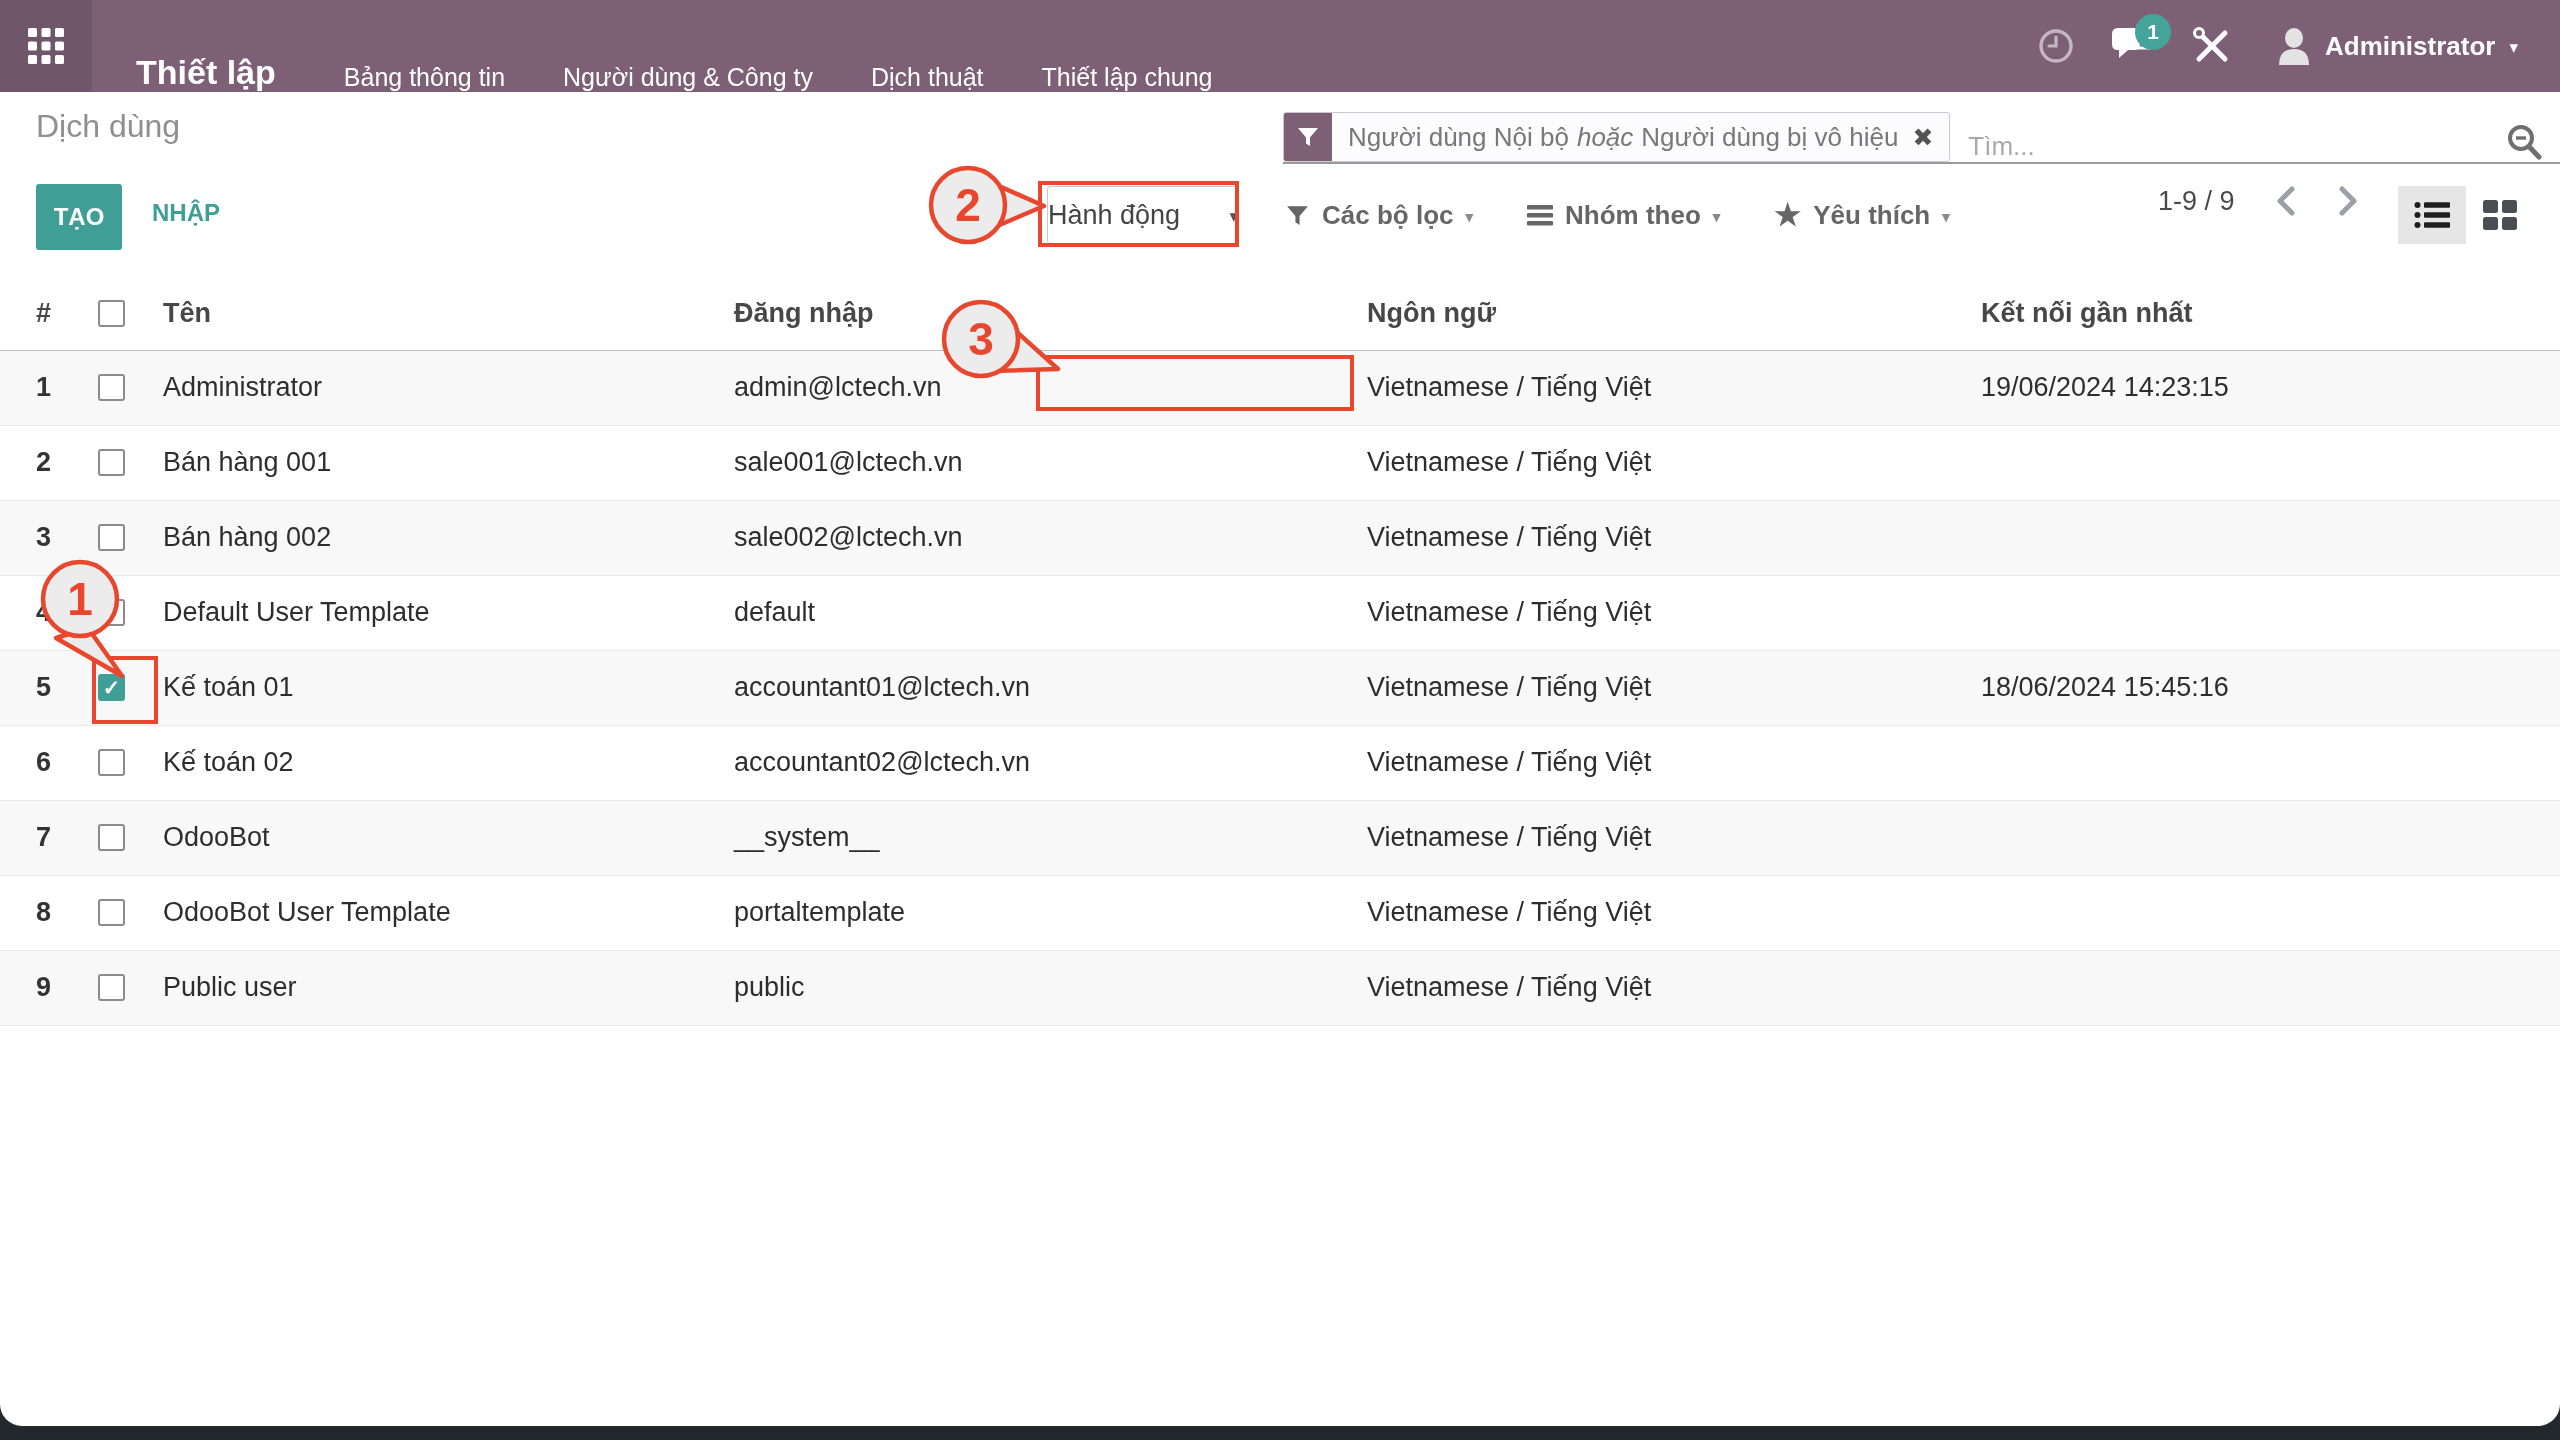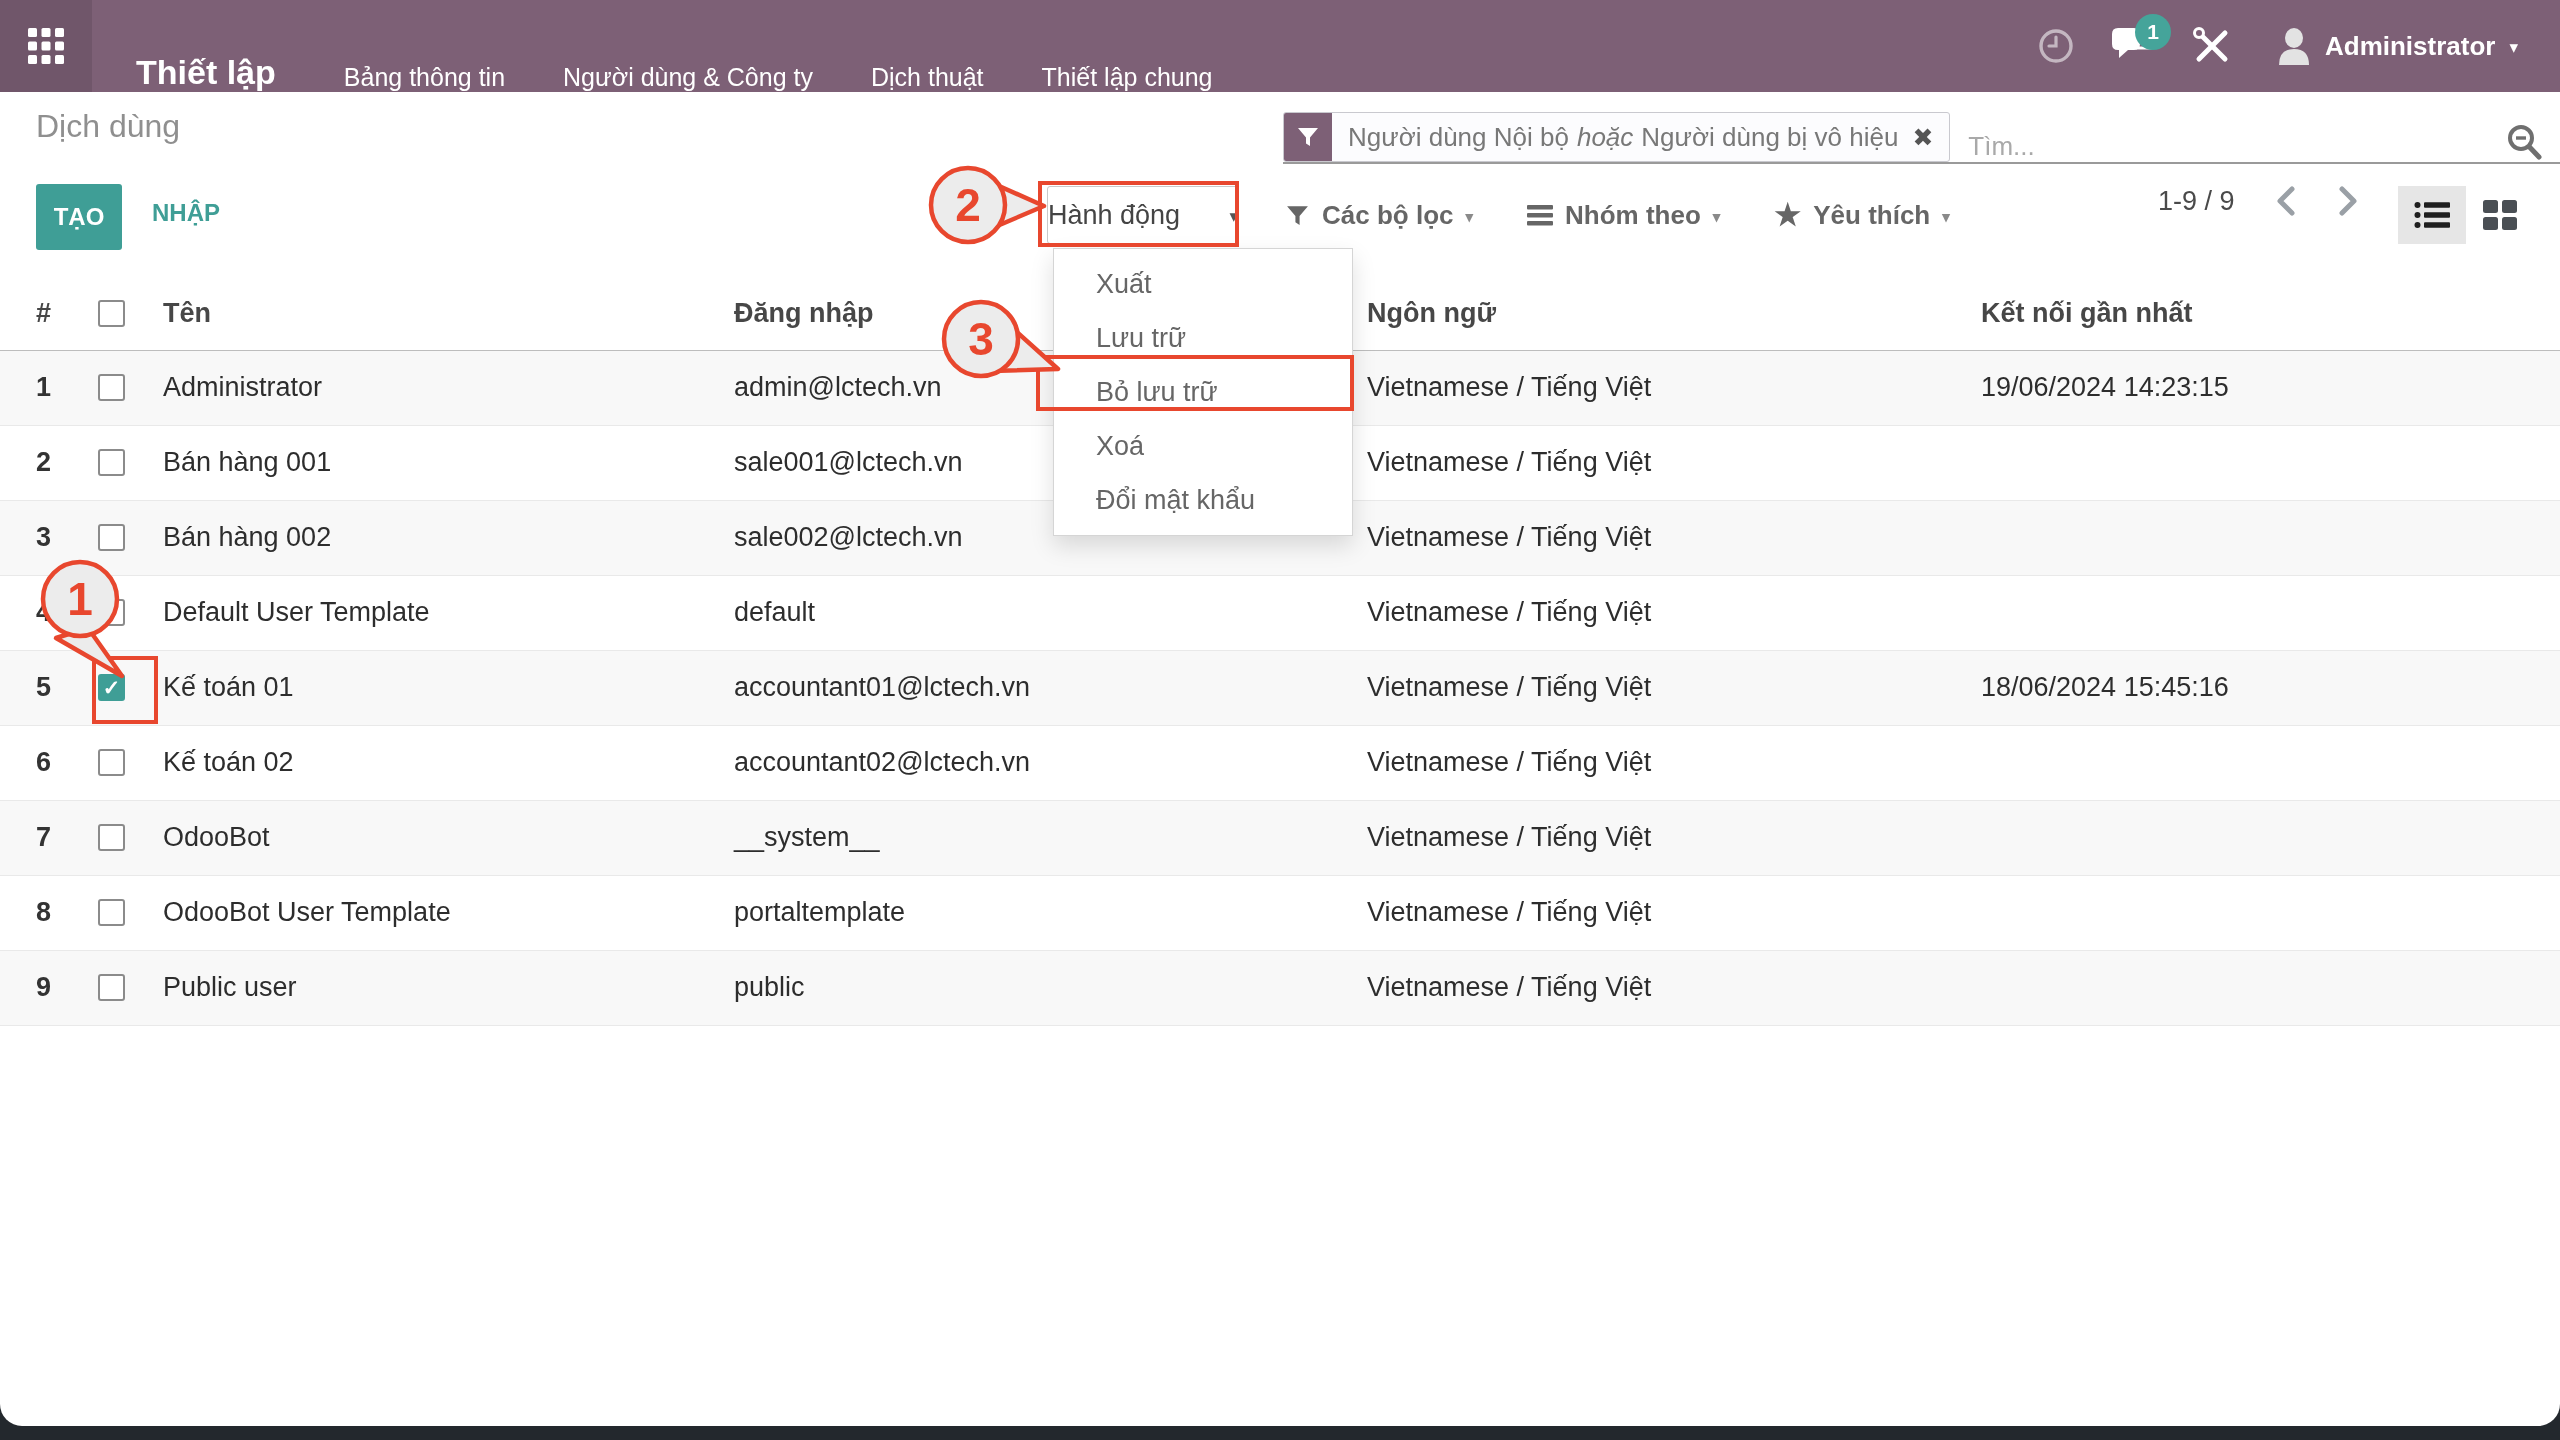--- a/index.html
+++ b/index.html
@@ -339,27 +339,20 @@
             <div class="cb"></div>
           </td>
       <td class="col-name">Public user</td>
       <td>public</td>
       <td>Vietnamese / Tiếng Việt</td>
       <td></td>
     </tr>
       </tbody>
   </table>
 
-  <div class="dropdown" id="action-menu">
-      <div class="dropdown-item">Xuất</div>
-      <div class="dropdown-item">Lưu trữ</div>
-      <div class="dropdown-item">Bỏ lưu trữ</div>
-      <div class="dropdown-item">Xoá</div>
-      <div class="dropdown-item">Đổi mật khẩu</div>
-    </div>
 
   <div class="redrect rect-action"></div>
   <div class="redrect rect-menu"></div>
   <div class="redrect rect-checkbox"></div>
 
   <svg class="ann" width="2560" height="1440" viewBox="0 0 2560 1440">
     <g stroke="#e8472e" stroke-width="4.5" fill="#ececec" stroke-linejoin="round">
 
       <polygon points="88,628 122,676 56,638"></polygon>
       <circle cx="80" cy="599" r="37"></circle>

